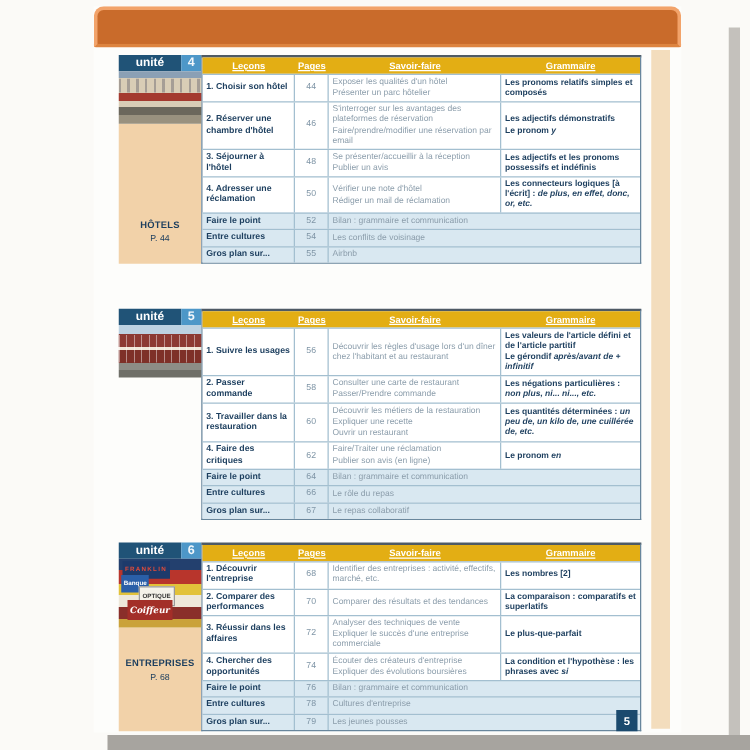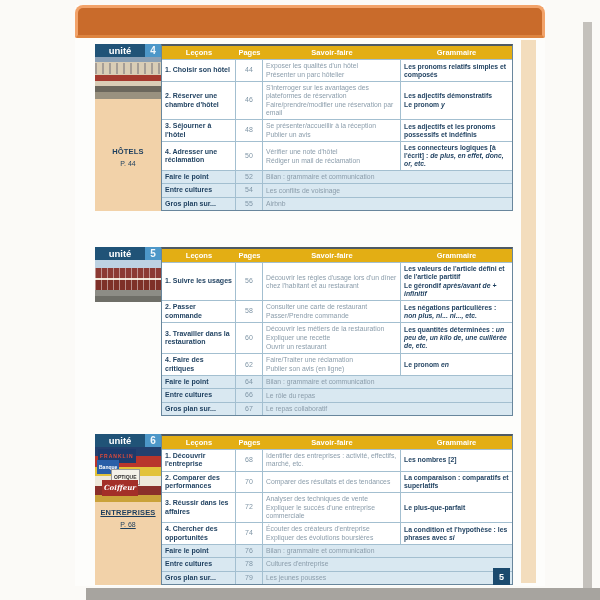--- a/index.html
+++ b/index.html
@@ -30,27 +30,27 @@
   .photo-rest::after { content:""; position:absolute; left:0; right:0; top:18%; height:54%;
     background:repeating-linear-gradient(90deg, rgba(255,255,255,.45) 0 1px, transparent 1px 6px); }
   .photo-collage { height:55px; background:linear-gradient(180deg,#23406e 0 16%,#b8352c 16% 36%,#e2c23a 36% 52%,#eee8da 52% 70%,#8a2f2a 70% 88%,#caa23a 88%); }
   .cw { position:absolute; font-size:5px; font-weight:bold; line-height:1.2; padding:4px 2px; white-space:nowrap; }
   .cw-franklin { top:2px; left:3px; color:#e04b3a; background:#1d3a6b; letter-spacing:1px; }
   .cw-banque { top:13px; left:2px; color:#fff; background:#2a5fa8; }
   .cw-optique { top:22px; left:16px; color:#333; background:#f4f2ea; border:1px solid #999; }
   .cw-coiffeur { top:33px; left:7px; color:#fff; background:#a32f28; font-family:"DejaVu Serif", serif;
                  font-style:italic; font-size:7px; }
   .sidebox { flex:1; background:#f2d2a9; text-align:center; color:#1c3e5e; }
-  .pad-u4 { padding-top:48px; } .pad-u5 { padding-top:6px; } .pad-u6 { padding-top:6px;text-decoration:underline; }
+  .pad-u4 { padding-top:76px; } .pad-u5 { padding-top:6px; } .pad-u6 { padding-top:24px; }
   .sidebox .cat { font-weight:bold; font-size:7.5px; letter-spacing:.2px; }
   .sidebox .pg { font-size:7px; margin-top:4px; }
 
   .tbl { flex:1; border:1px solid #68869c; border-top:2px solid #4e5a64; background:#fff; }
   .thead { display:flex; background:#e3ae14; color:#fff; font-weight:bold; font-size:7.5px; height:13px; }
-  .hc { display:flex; align-items:center; justify-content:center; }
+  .hc { display:flex; align-items:center; justify-content:center;text-decoration:underline; }
   .w-lesson { width:74px; } .w-pages { width:27px; } .w-savoir { width:138px; } .w-gram { flex:1; }
 
   .row, .frow { display:flex; border-top:1px solid #a3bfd0; align-items:stretch; }
   .frow { background:#d9e8f1; }
   .cell { display:flex; flex-direction:column; justify-content:center; padding:2px 3px; line-height:1.18; }
   .cb { border-right:1px solid #a3bfd0; }
   .lesson { width:74px; color:#1c3e5e; font-weight:bold; font-size:7px; }
   .pages { width:27px; color:#7f95a6; font-size:7px; text-align:center; }
   .savoir { width:138px; color:#8b9dab; font-size:6.8px; }
   .gram { flex:1; color:#1c3e5e; font-weight:bold; font-size:6.8px; }

